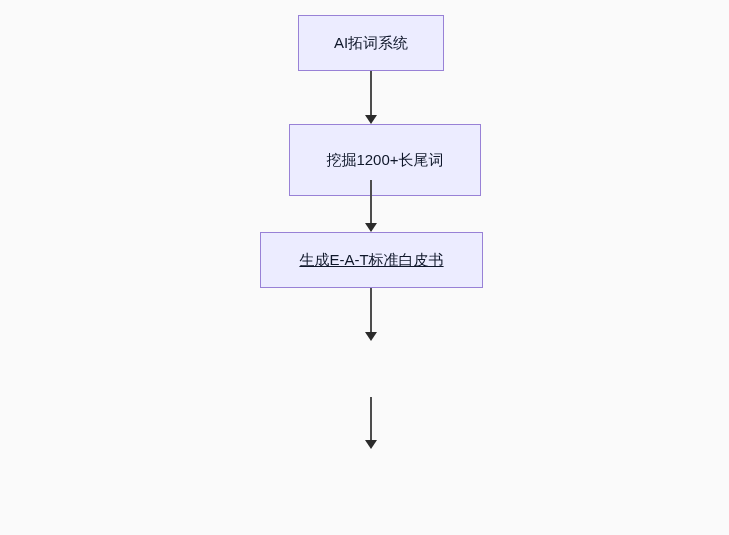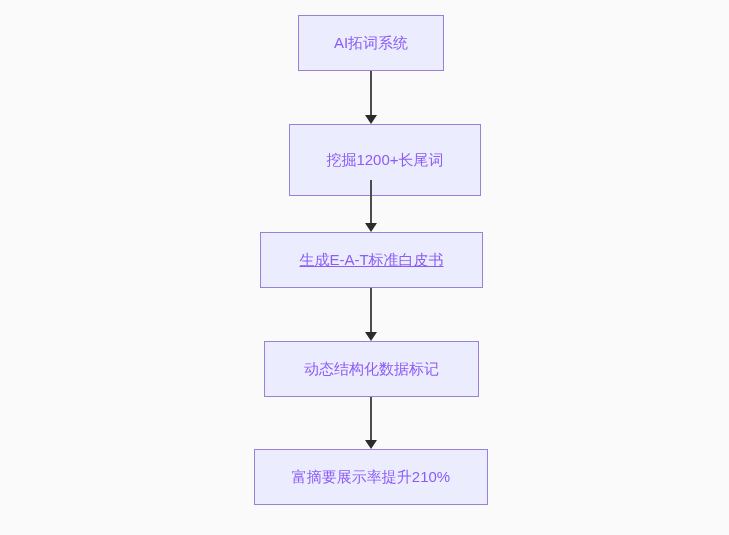--- a/index.html
+++ b/index.html
@@ -16,21 +16,21 @@
   }
   .node {
     position: absolute;
     box-sizing: border-box;
     background: #ececff;
     border: 1.5px solid #9881d6;
     display: flex;
     align-items: center;
     justify-content: center;
     font-size: 15px;
-    color: #8b5cf6;
+    color: #0f172a;
     text-align: center;
     white-space: nowrap;
   }
   .node-1 { left: 298px; top: 15px;  width: 146px; height: 56px; }
   .node-2 { left: 289px; top: 124px; width: 192px; height: 72px; }
   .node-3 { left: 260px; top: 232px; width: 223px; height: 56px; text-decoration: underline; }
   .node-4 { left: 264px; top: 341px; width: 215px; height: 56px; }
   .node-5 { left: 254px; top: 449px; width: 234px; height: 56px; }
 
   .arrow {
@@ -83,26 +83,20 @@
 
   <div class="node node-3">
     <span>生成E-A-T标准白皮书</span>
   </div>
 
   <div class="arrow arrow-3">
     <div class="shaft"></div>
     <div class="head"></div>
   </div>
 
-  <div class="node node-4">
-    <span>动态结构化数据标记</span>
-  </div>
 
   <div class="arrow arrow-4">
     <div class="shaft"></div>
     <div class="head"></div>
   </div>
 
-  <div class="node node-5">
-    <span>富摘要展示率提升210%</span>
-  </div>
 
 </div>
 
 </body></html>

